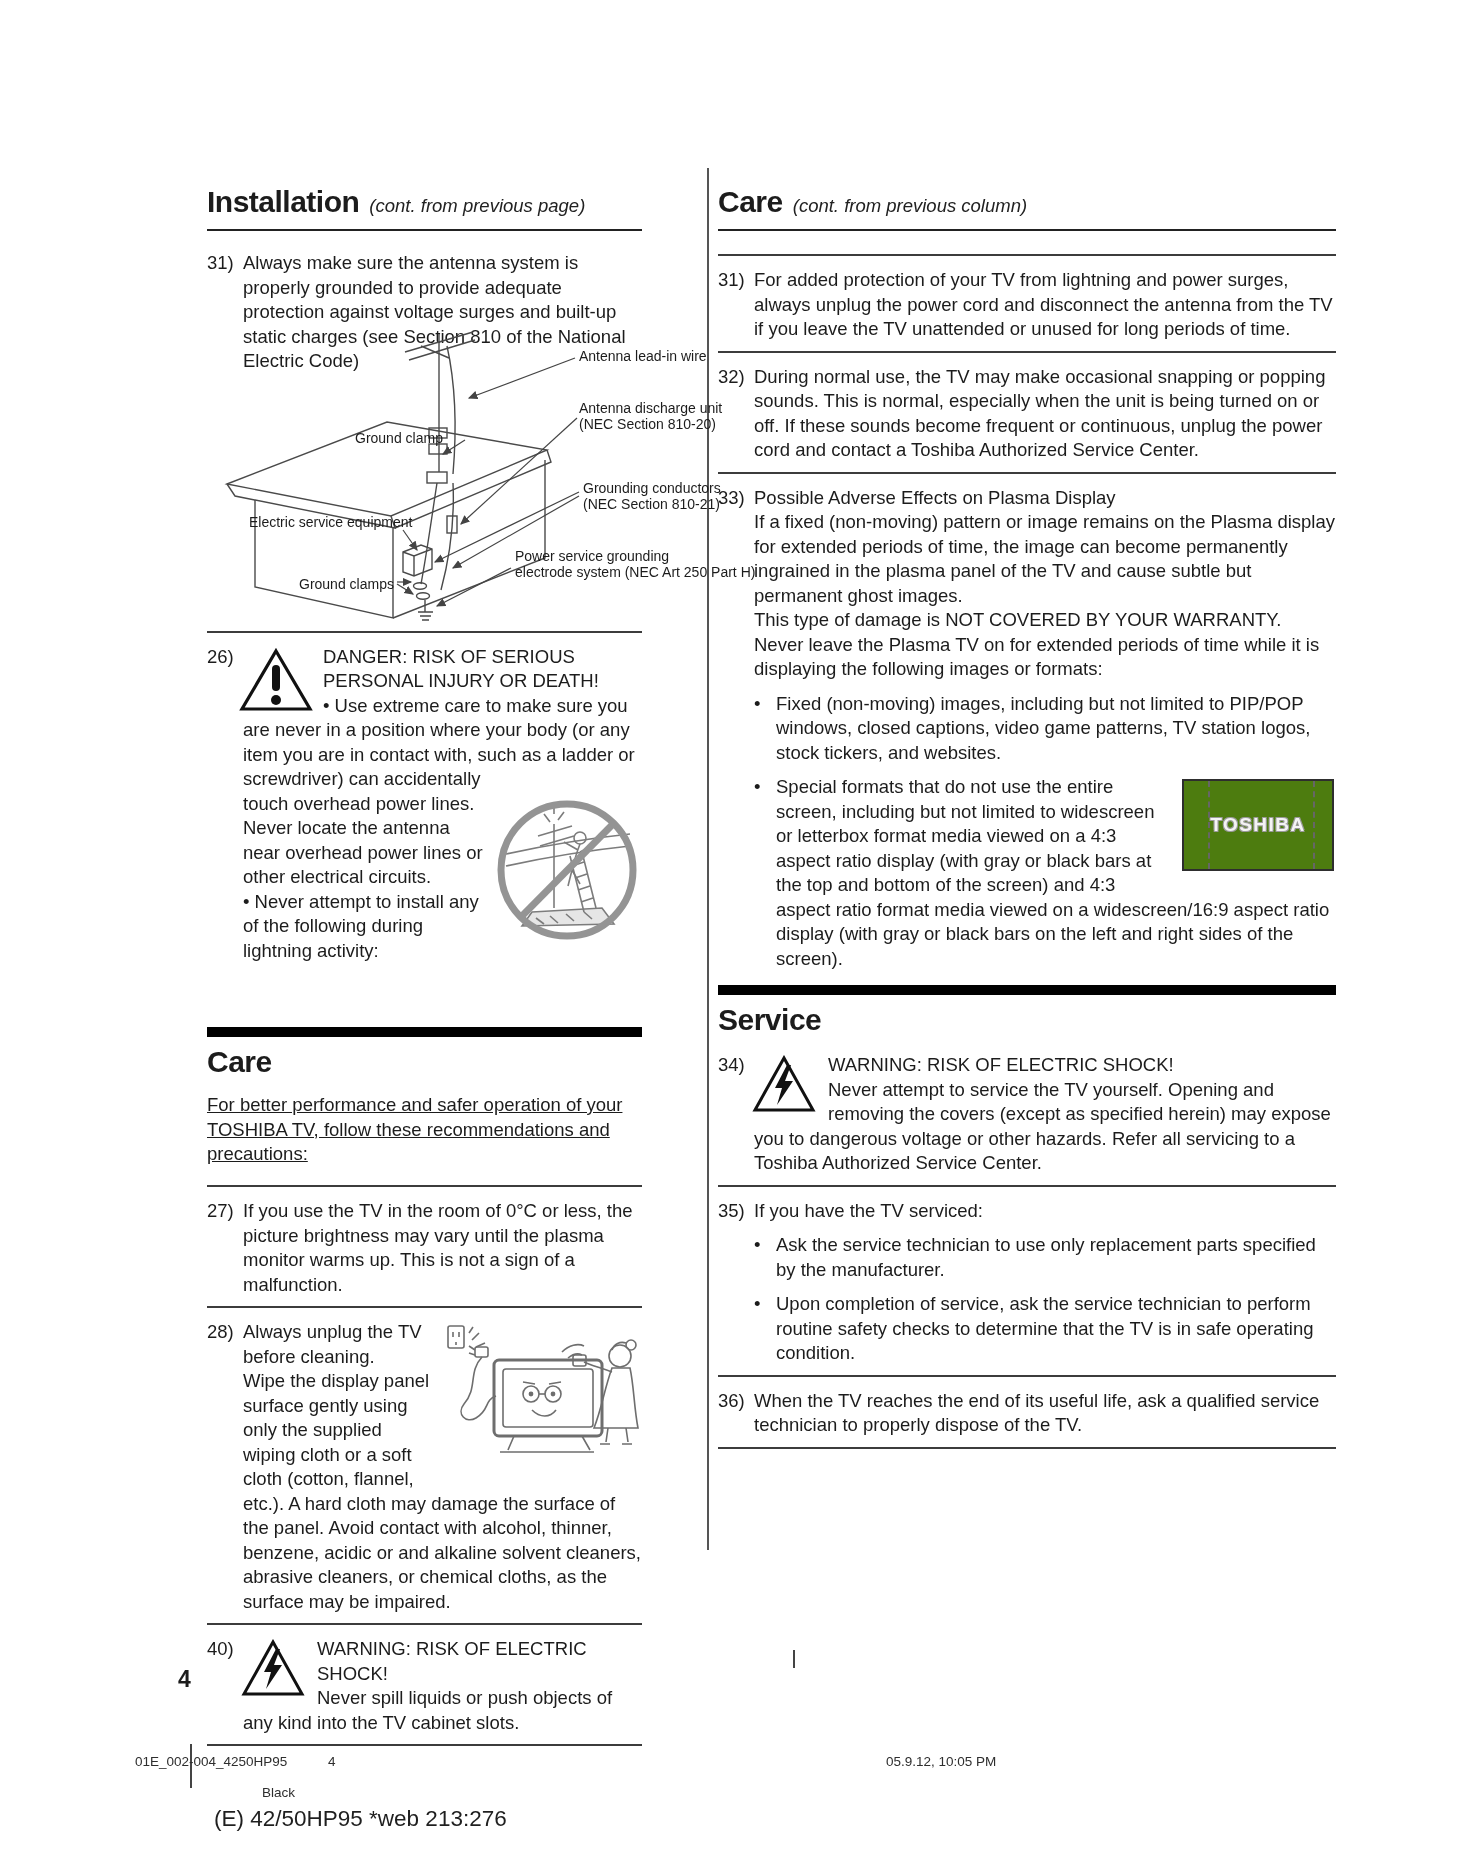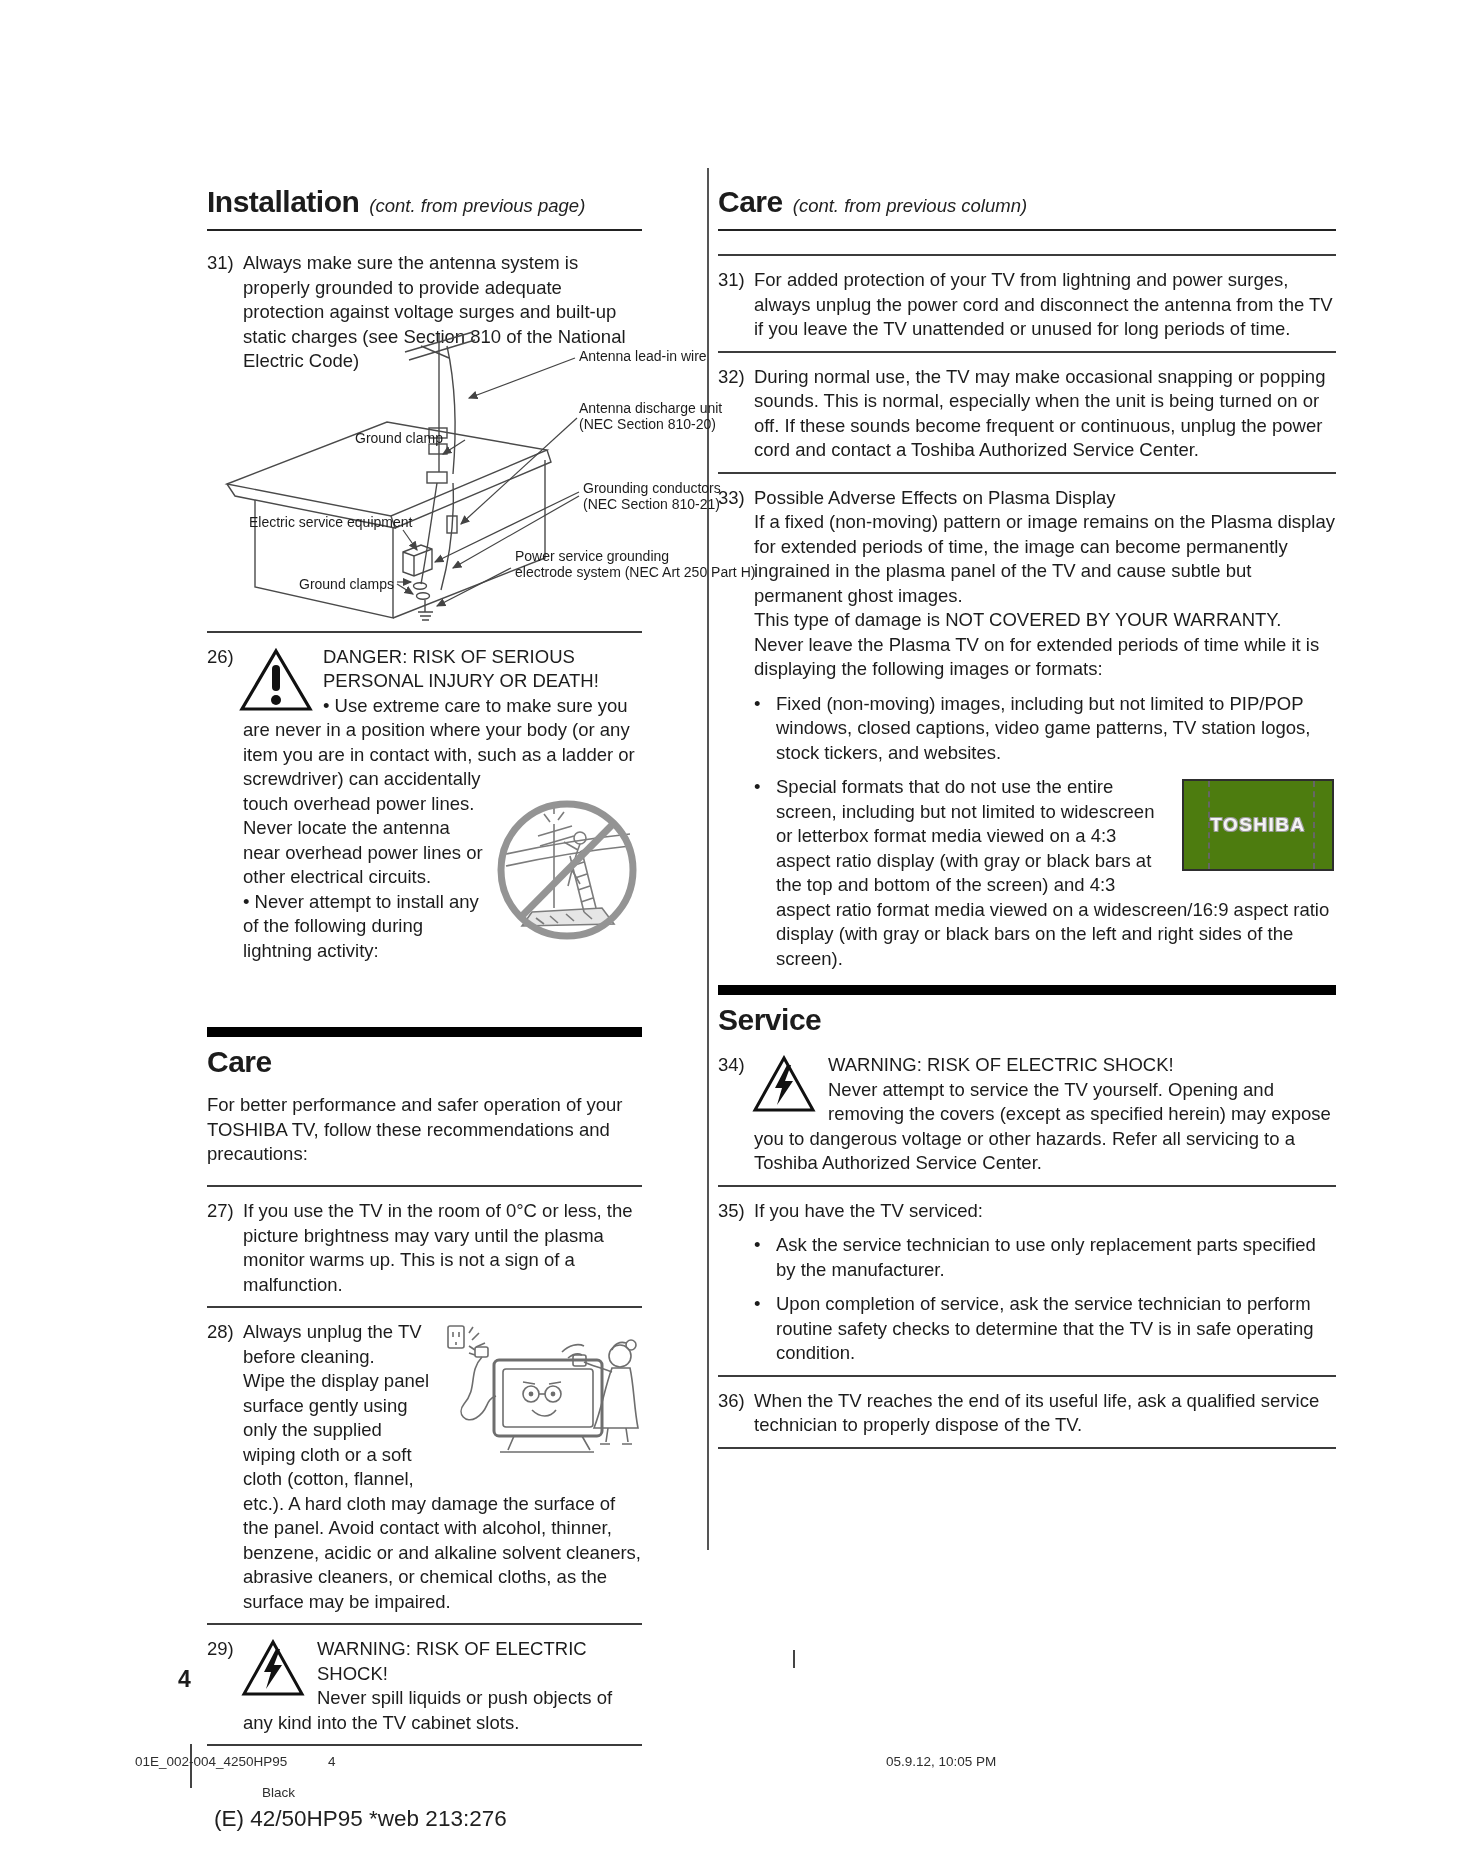--- a/index.html
+++ b/index.html
@@ -13,21 +13,21 @@
   .sec-head{display:flex;align-items:baseline;gap:10px;border-bottom:2.5px solid #222;padding-bottom:10px;}
   .sec-title{font-size:30px;font-weight:bold;letter-spacing:-0.5px;}
   .sec-note{font-size:18.5px;font-style:italic;color:#222;}
   .black-bar{height:10px;background:#000;}
   .rule{border:none;border-top:2px solid #3c3c3c;margin:9px 0 12px 0;}
 
   .item{display:flex;font-size:18.5px;line-height:24.5px;margin-top:4px;}
   .inum{width:36px;flex:none;}
   .ibody{flex:1;min-width:0;}
   .ibody p{margin:0;}
-  .para{font-size:18.5px;line-height:24.5px;margin-top:14px;}
+  .para{font-size:18.5px;line-height:24.5px;margin-top:14px;text-decoration:underline;}
   b{font-weight:normal;}
 
   .warn-icon{float:left;width:74px;height:66px;margin:2px 10px 2px -4px;}
   .bolt-icon{float:left;width:64px;height:58px;margin:2px 12px 2px -2px;}
   .cross-illus{float:right;width:150px;height:150px;margin:2px 0 2px 8px;}
   .clean-illus{float:right;width:200px;height:156px;margin:0 0 4px 6px;}
 
   .bullet{display:flex;margin-top:10px;}
   .bdot{width:22px;flex:none;}
   .btext{flex:1;min-width:0;}
@@ -226,21 +226,21 @@
           </g>
         </svg>
         <p>Always unplug the TV before cleaning.</p>
         <p>Wipe the display panel surface gently using only the supplied wiping cloth or a soft cloth (cotton, flannel, etc.). A hard cloth may damage the surface of the panel. Avoid contact with alcohol, thinner, benzene, acidic or and alkaline solvent cleaners, abrasive cleaners, or chemical cloths, as the surface may be impaired.</p>
       </div>
     </div>
 
     <hr class="rule">
 
     <div class="item">
-      <span class="inum">29)</span>
+      <span class="inum">40)</span>
       <div class="ibody">
         <svg class="bolt-icon" viewBox="0 0 64 58">
           <polygon points="32,3 61,55 3,55" fill="none" stroke="#111" stroke-width="3"></polygon>
           <polygon points="35,10 23,33 30,33 25,50 41,26 33,26 39,10" fill="#111"></polygon>
         </svg>
         <p><b>WARNING: RISK OF ELECTRIC SHOCK!</b></p>
         <p>Never spill liquids or push objects of any kind into the TV cabinet slots.</p>
       </div>
     </div>
 

